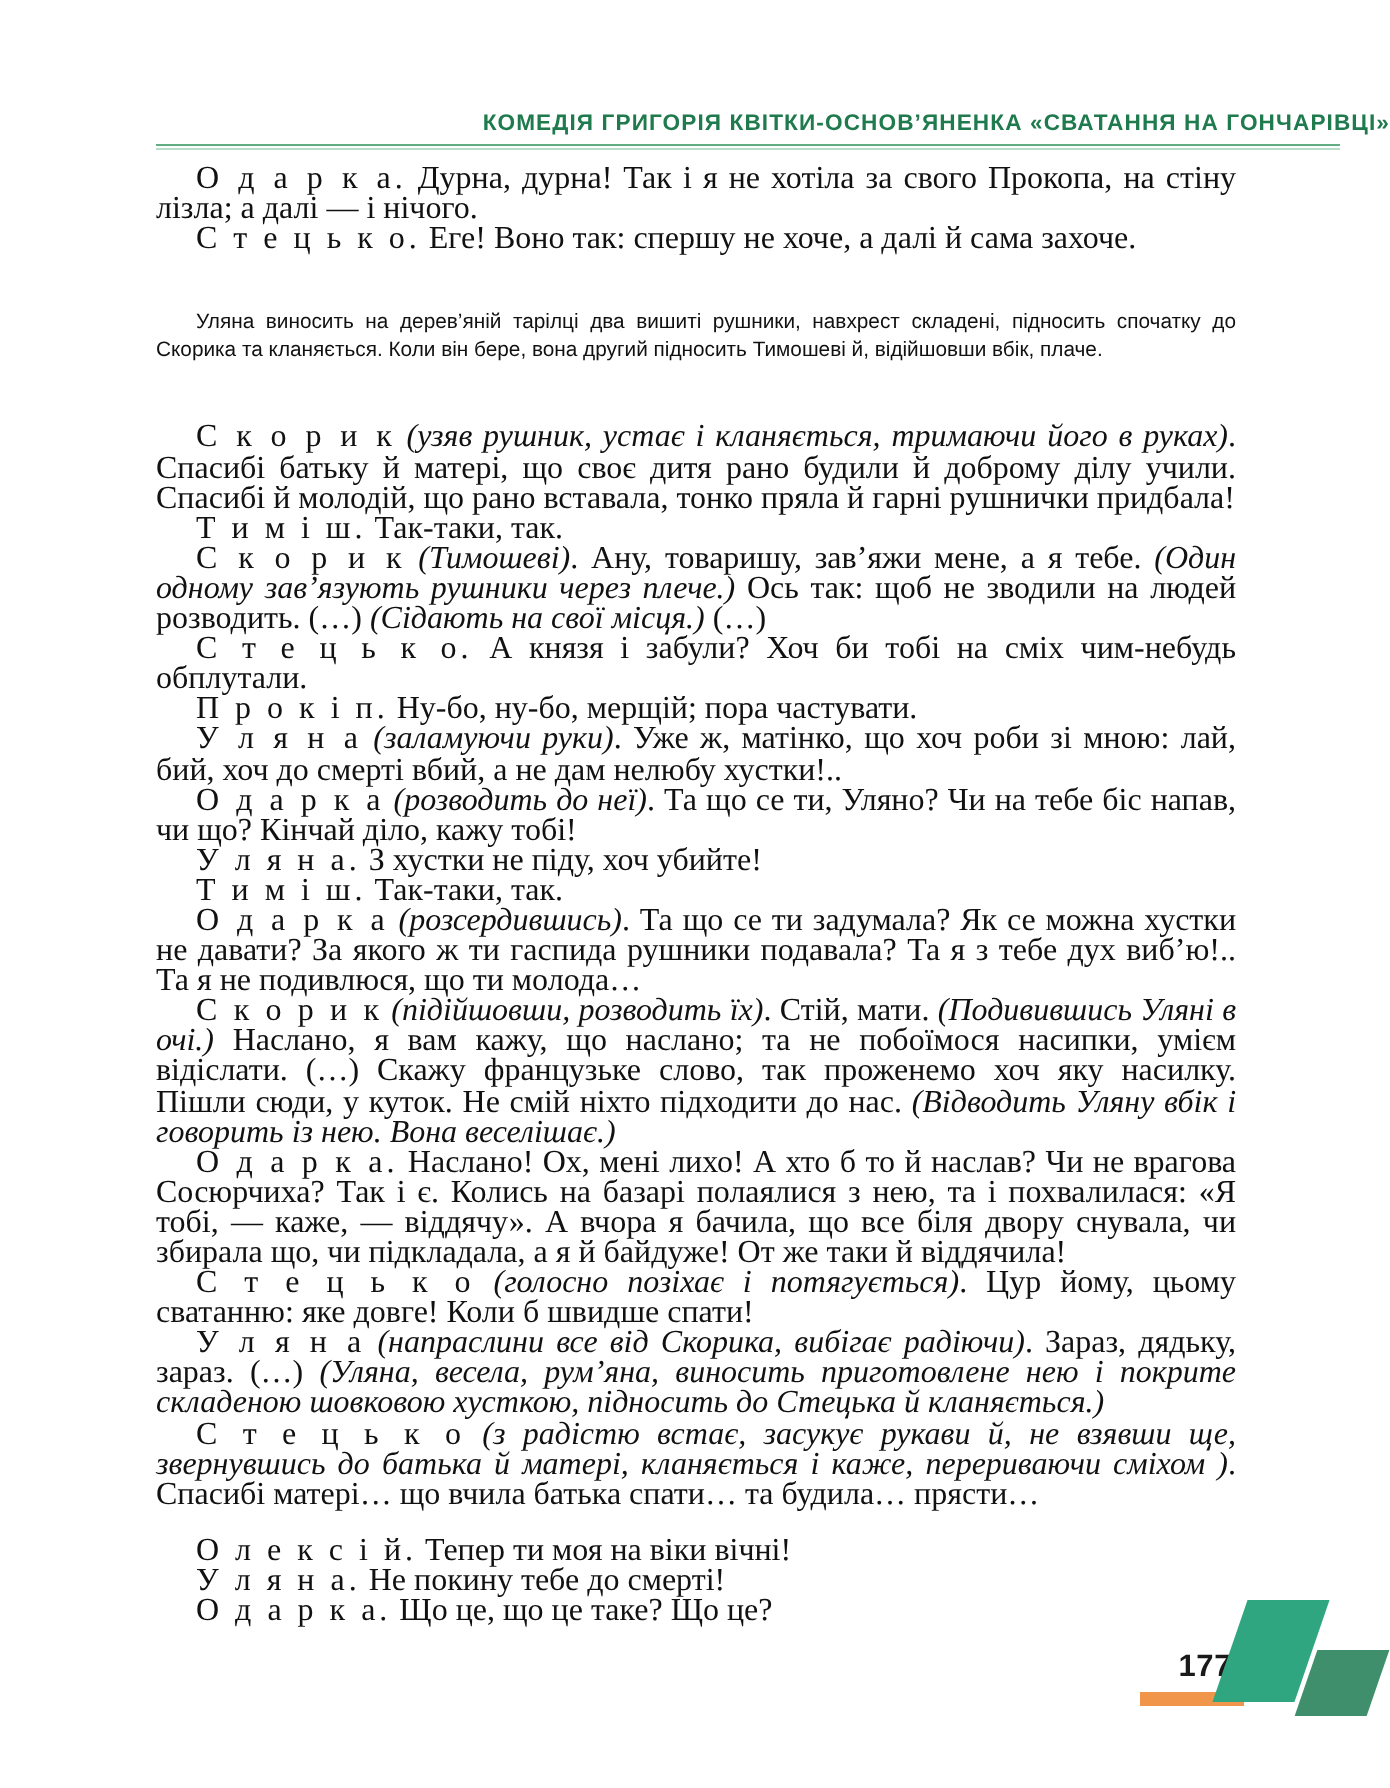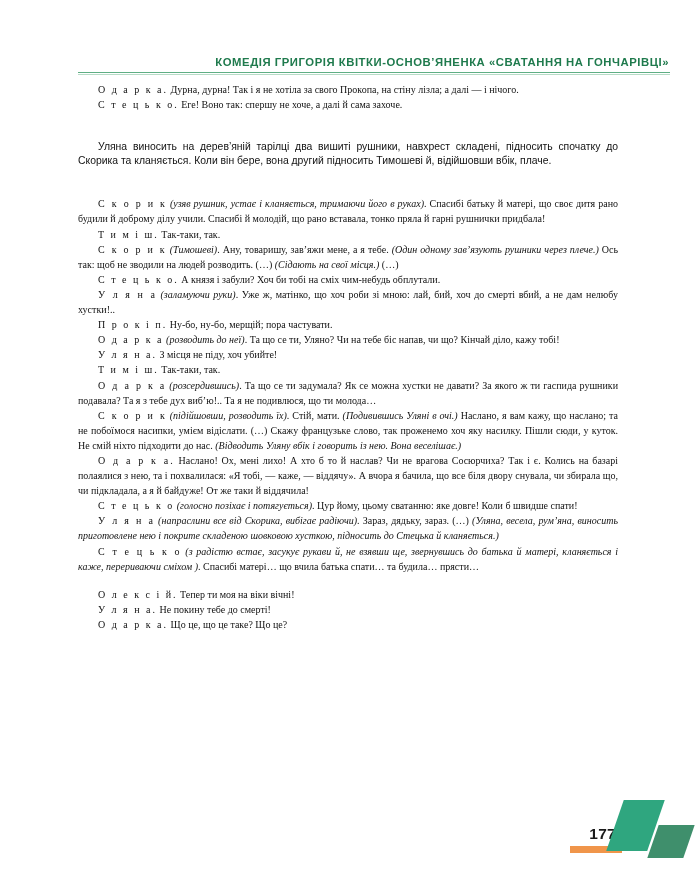--- a/index.html
+++ b/index.html
@@ -15,21 +15,20 @@
     overflow: hidden;
   }
 
   
   .header {
     position: absolute;
     left: 0;
     top: 52px;
     width: 695px;
     text-align: right;
-    padding-right: 26px;
     box-sizing: border-box;
   }
   .header-title {
     font-family: "Liberation Sans", sans-serif;
     font-weight: bold;
     font-size: 11.3px;
     letter-spacing: 0.55px;
     color: #1f7a4d;
     white-space: nowrap;
     display: inline-block;
@@ -54,21 +53,21 @@
   
   .content {
     position: absolute;
     left: 78px;
     top: 82px;
     width: 540px;
   }
 
   p {
     margin: 0;
-    font-size: 10px;
+    font-size: 16px;
     line-height: 15.1px;
     text-align: justify;
     text-indent: 20px;
     color: #111111;
     -webkit-hyphens: none;
     hyphens: none;
   }
 
   
   p.speech {
@@ -169,33 +168,33 @@
   <p class="speech">
     <span class="who">С к о р и к</span><span class="dir"> (Тимошеві)</span><span>. Ану, товаришу, зав’яжи мене, а я тебе. </span><span class="dir">(Один одному зав’язують рушники через плече.)</span><span> Ось так: щоб не зводили на людей розводить. (…) </span><span class="dir">(Сідають на свої місця.)</span><span> (…)</span>
   </p>
 
   <p class="speech">
     <span class="who">С т е ц ь к о.</span><span> А князя і забули? Хоч би тобі на сміх чим-небудь обплутали.</span>
   </p>
 
 
   <p class="speech">
+    <span class="who">П р о к і п.</span><span> Ну-бо, ну-бо, мерщій; пора частувати.</span>
+  </p>
+
+  <p class="speech">
     <span class="who">У л я н а</span><span class="dir"> (заламуючи руки)</span><span>. Уже ж, матінко, що хоч роби зі мною: лай, бий, хоч до смерті вбий, а не дам нелюбу хустки!..</span>
   </p>
 
   <p class="speech">
-    <span class="who">П р о к і п.</span><span> Ну-бо, ну-бо, мерщій; пора частувати.</span>
-  </p>
-
-  <p class="speech">
     <span class="who">О д а р к а</span><span class="dir"> (розводить до неї)</span><span>. Та що се ти, Уляно? Чи на тебе біс напав, чи що? Кінчай діло, кажу тобі!</span>
   </p>
 
   <p class="speech">
-    <span class="who">У л я н а.</span><span> З місця не піду, хоч убийте!</span>
+    <span class="who">У л я н а.</span><span> З хустки не піду, хоч убийте!</span>
   </p>
 
 
   <p class="speech">
     <span class="who">Т и м і ш.</span><span> Так-таки, так.</span>
   </p>
 
   <p class="speech">
     <span class="who">О д а р к а</span><span class="dir"> (розсердившись)</span><span>. Та що се ти задумала? Як се можна хустки не давати? За якого ж ти гаспида рушники подавала? Та я з тебе дух виб’ю!.. Та я не подивлюся, що ти молода…</span>
   </p>

